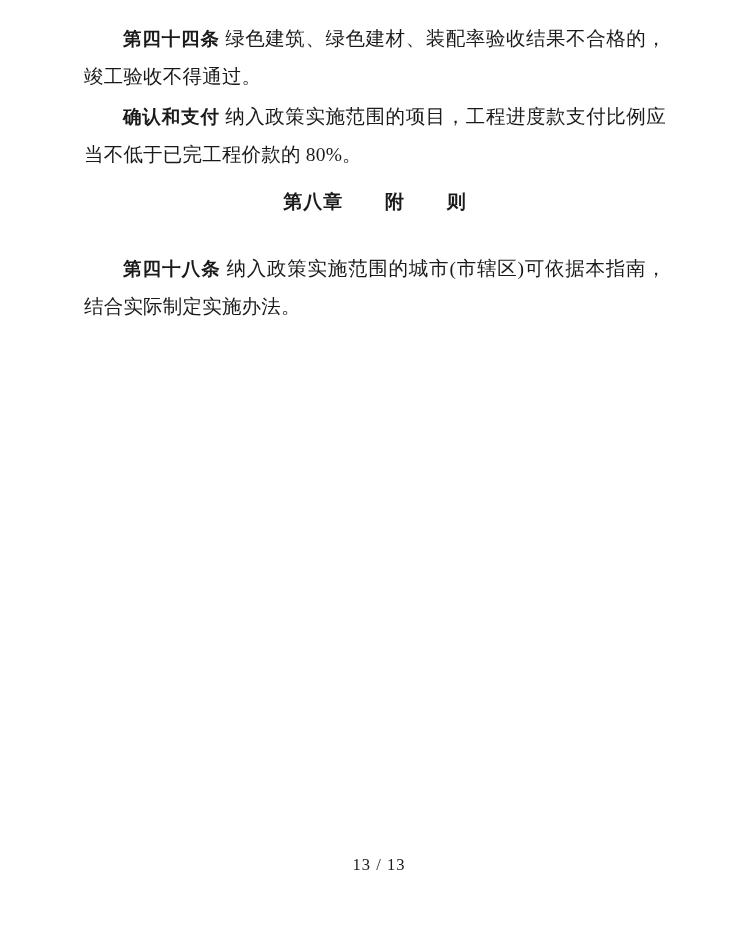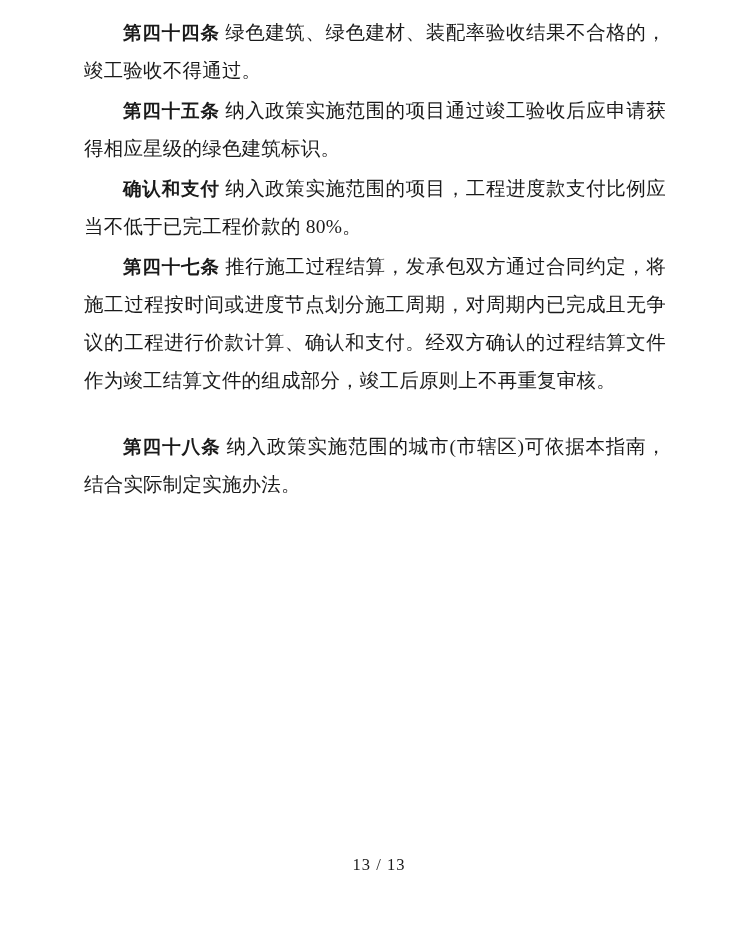--- a/index.html
+++ b/index.html
@@ -12,21 +12,21 @@
     height: 931px;
     font-family: "Liberation Serif", "DejaVu Serif", serif;
     color: #1a1a1a;
     position: relative;
     overflow: hidden;
   }
   .page {
     width: 750px;
     height: 931px;
     box-sizing: border-box;
-    padding: 14px 84px 0 84px;
+    padding: 20px 84px 0 84px;
     position: relative;
   }
   .para {
     font-size: 19.5px;
     line-height: 38px;
     text-align: justify;
     text-justify: inter-ideograph;
     text-indent: 2em;
     margin: 0 0 2px 0;
     letter-spacing: 0.2px;
@@ -71,35 +71,34 @@
 </head>
 <body>
 
 <div class="page">
 
   <p class="para">
     <span class="art">第四十四条</span>
     <span class="body-txt">绿色建筑、绿色建材、装配率验收结果不合格的，竣工验收不得通过。</span>
   </p>
 
-  <p class="para">
-    <span class="art">第四十五条</span>
-    <span class="body-txt">纳入政策实施范围的项目通过竣工验收后应申请获得相应星级的绿色建筑标识。</span>
-  </p>
 
   <p class="para">
     <span class="art">确认和支付</span>
     <span class="body-txt">纳入政策实施范围的项目，工程进度款支付比例应当不低于已完工程价款的 80%。</span>
   </p>
 
-  <p class="para">
-    <span class="art">第四十七条</span>
-    <span class="body-txt">推行施工过程结算，发承包双方通过合同约定，将施工过程按时间或进度节点划分施工周期，对周期内已完成且无争议的工程进行价款计算、确认和支付。经双方确认的过程结算文件作为竣工结算文件的组成部分，竣工后原则上不再重复审核。</span>
-  </p>
 
+  <div class="chapter-title">
+    <span>第八章</span>
+    <span class="gap"></span>
+    <span>附</span>
+    <span class="gap"></span>
+    <span>则</span>
+  </div>
 
   <div class="spacer"></div>
 
   <p class="para">
     <span class="art">第四十八条</span>
     <span class="body-txt">纳入政策实施范围的城市(市辖区)可依据本指南，结合实际制定实施办法。</span>
   </p>
 
 
   <div class="footer">

